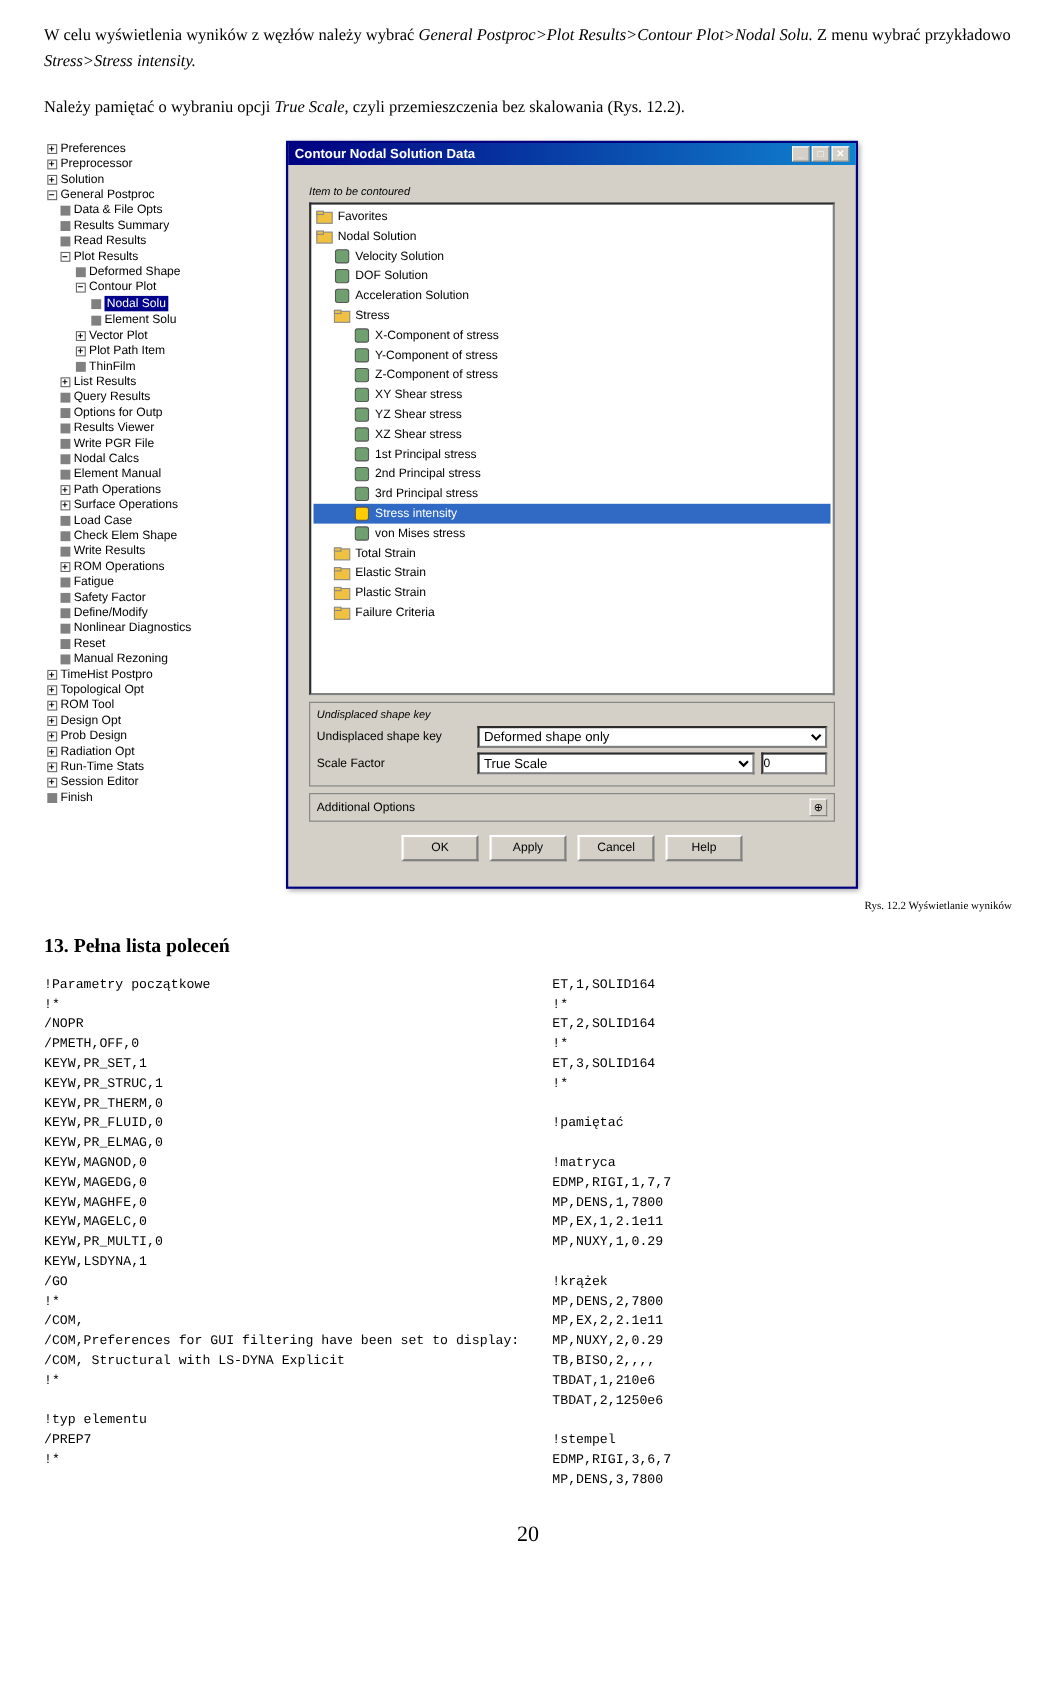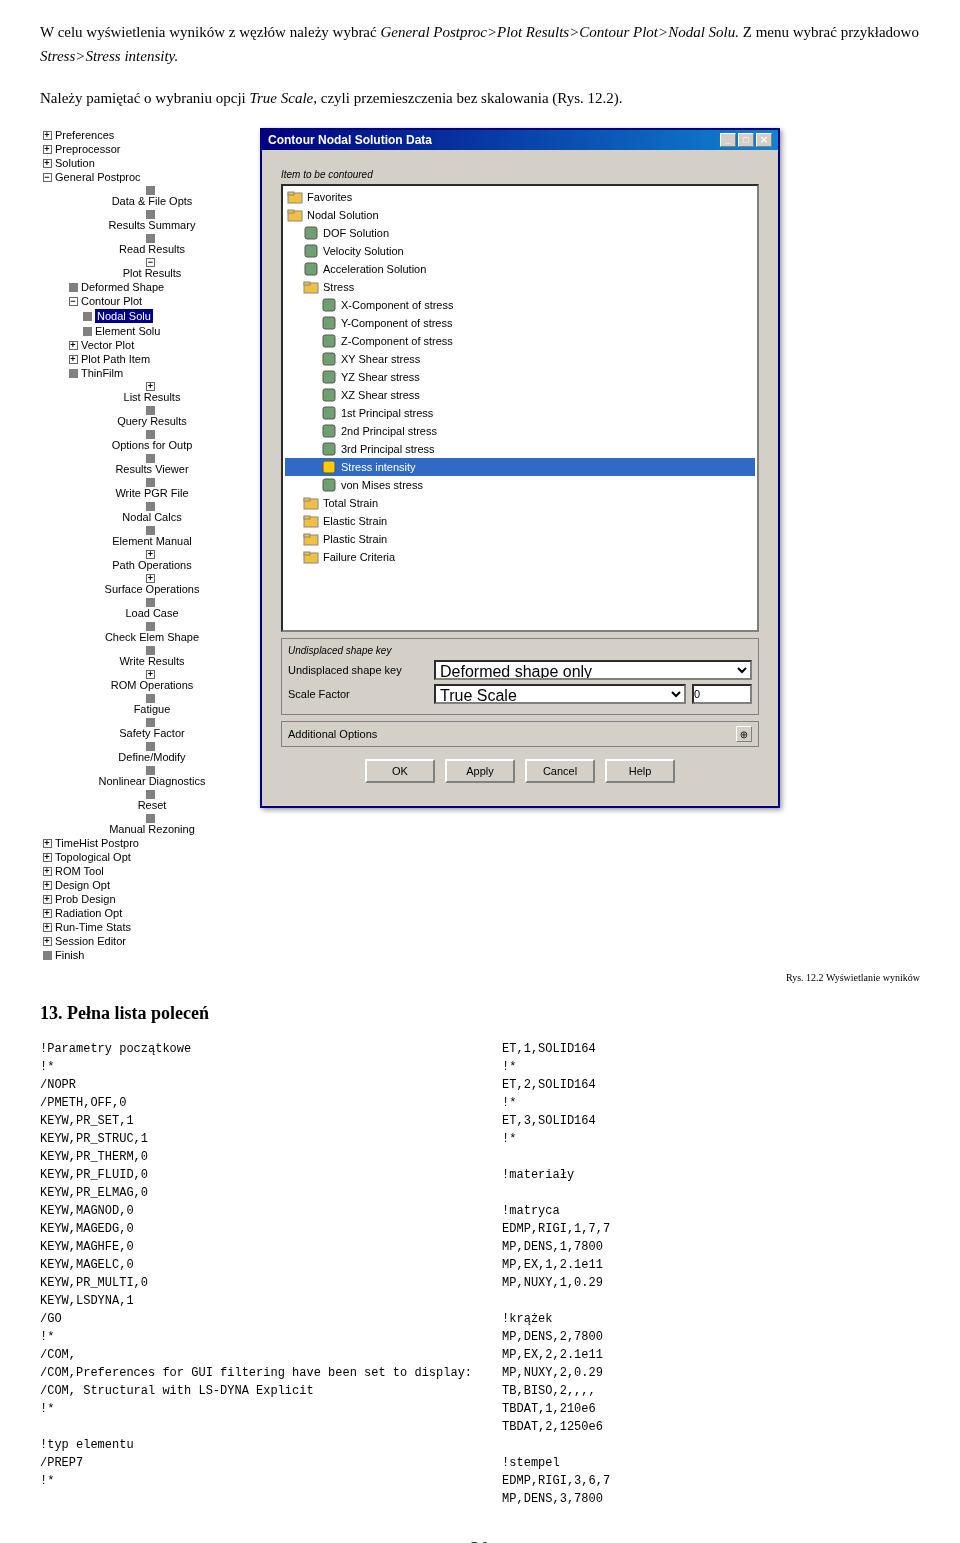--- a/index.html
+++ b/index.html
@@ -34,21 +34,21 @@
       flex-shrink: 0;
     }
     .menu-item {
       display: flex;
       align-items: center;
       padding: 1px 0;
       padding-left: 2px;
       cursor: default;
       white-space: nowrap;
     }
-    .menu-item.indent1 { padding-left: 14px; flex-direction: column; }
+    .menu-item.indent1 { padding-left: 14px; }
     .menu-item.indent2 { padding-left: 28px; }
     .menu-item.indent3 { padding-left: 42px; }
     .menu-icon {
       width: 10px;
       height: 10px;
       margin-right: 3px;
       display: inline-flex;
       align-items: center;
       justify-content: center;
       flex-shrink: 0;
@@ -181,21 +181,21 @@
       gap: 6px;
     }
     .form-label {
       width: 140px;
       font-size: 11px;
       color: #000;
     }
     .form-select {
       flex: 1;
       height: 20px;
-      font-size: 16px;
+      font-size: 12px;
       border: 2px inset #808080;
       background: #fff;
     }
     .form-input {
       width: 60px;
       height: 20px;
       font-size: 11px;
       border: 2px inset #808080;
       background: #fff;
     }
@@ -578,27 +578,27 @@
             <span class="item-icon"><svg viewBox="0 0 16 16">
                 <rect x="1" y="4" width="14" height="10" fill="#f0c040" stroke="#888" stroke-width="1"></rect>
                 <rect x="1" y="3" width="6" height="3" fill="#f0c040" stroke="#888" stroke-width="1"></rect>
               </svg></span>
             <span>Nodal Solution</span>
           </div>
           <div class="dialog-list-item indent-l1">
             <span class="item-icon"><svg viewBox="0 0 16 16">
                 <rect x="2" y="2" width="12" height="12" rx="2" fill="#70a070" stroke="#555" stroke-width="1"></rect>
               </svg></span>
+            <span>Velocity Solution</span>
+          </div>
+          <div class="dialog-list-item indent-l1">
+            <span class="item-icon"><svg viewBox="0 0 16 16">
+                <rect x="2" y="2" width="12" height="12" rx="2" fill="#70a070" stroke="#555" stroke-width="1"></rect>
+              </svg></span>
             <span>DOF Solution</span>
-          </div>
-          <div class="dialog-list-item indent-l1">
-            <span class="item-icon"><svg viewBox="0 0 16 16">
-                <rect x="2" y="2" width="12" height="12" rx="2" fill="#70a070" stroke="#555" stroke-width="1"></rect>
-              </svg></span>
-            <span>Velocity Solution</span>
           </div>
           <div class="dialog-list-item indent-l1">
             <span class="item-icon"><svg viewBox="0 0 16 16">
                 <rect x="2" y="2" width="12" height="12" rx="2" fill="#70a070" stroke="#555" stroke-width="1"></rect>
               </svg></span>
             <span>Acceleration Solution</span>
           </div>
           <div class="dialog-list-item indent-l1">
             <span class="item-icon"><svg viewBox="0 0 16 16">
                 <rect x="1" y="4" width="14" height="10" fill="#f0c040" stroke="#888" stroke-width="1"></rect>
@@ -767,21 +767,21 @@
       <div class="code-line">!*</div>
     </div>
   <div class="code-col" id="code-right">
       <div class="code-line">ET,1,SOLID164</div>
       <div class="code-line">!*</div>
       <div class="code-line">ET,2,SOLID164</div>
       <div class="code-line">!*</div>
       <div class="code-line">ET,3,SOLID164</div>
       <div class="code-line">!*</div>
       <div class="code-line">&nbsp;</div>
-      <div class="code-line">!materiały</div>
+      <div class="code-line">!pamiętać</div>
       <div class="code-line">&nbsp;</div>
       <div class="code-line">!matryca</div>
       <div class="code-line">EDMP,RIGI,1,7,7</div>
       <div class="code-line">MP,DENS,1,7800</div>
       <div class="code-line">MP,EX,1,2.1e11</div>
       <div class="code-line">MP,NUXY,1,0.29</div>
       <div class="code-line">&nbsp;</div>
       <div class="code-line">!krążek</div>
       <div class="code-line">MP,DENS,2,7800</div>
       <div class="code-line">MP,EX,2,2.1e11</div>

